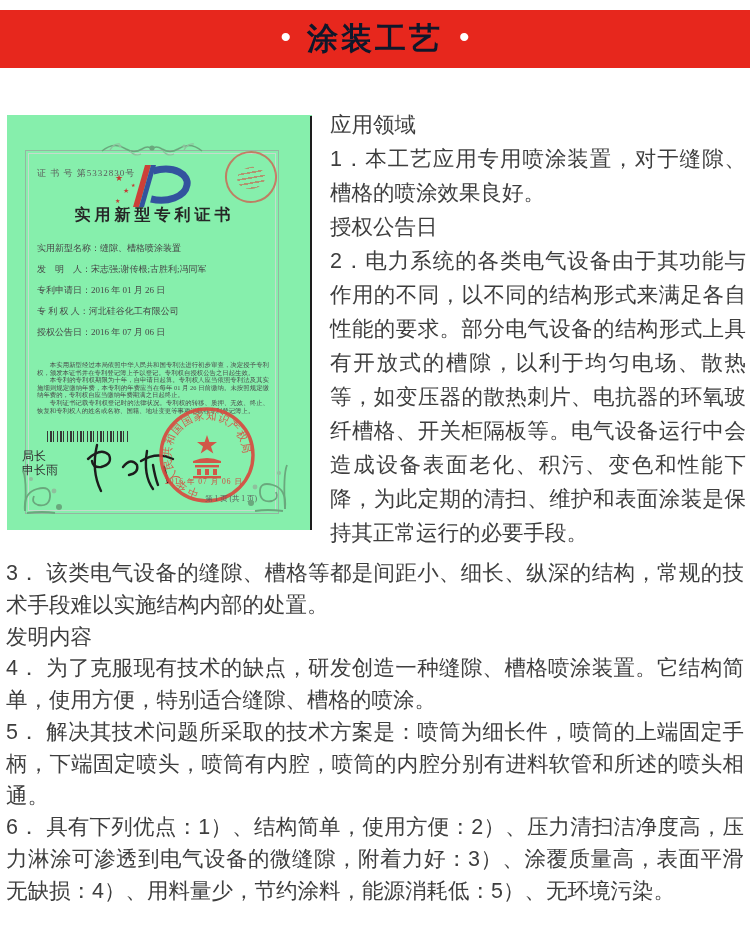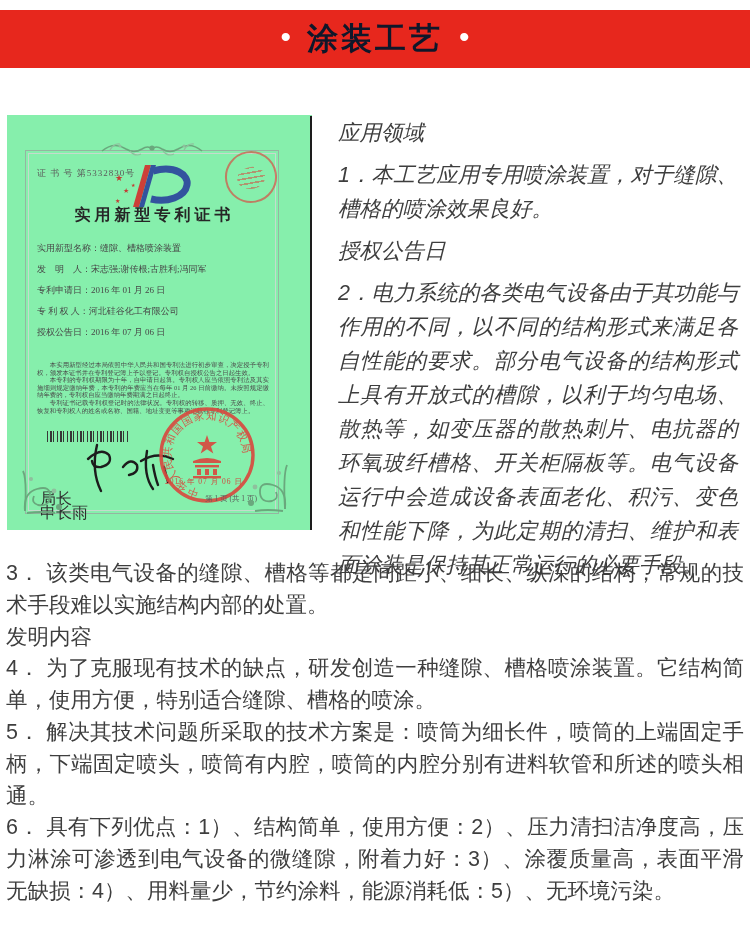--- a/index.html
+++ b/index.html
@@ -8,21 +8,21 @@
 
   
   .banner{position:absolute;left:0;top:10px;width:750px;height:58px;background:#e7271d;
           display:flex;align-items:center;justify-content:center;gap:16px;}
   .banner .ttl{color:#0f172a;font-size:31px;font-weight:bold;letter-spacing:3px;}
   .banner .dot{color:#fff;font-size:30px;line-height:1;transform:translateY(-2px);}
 
   
   .rcol{position:absolute;left:330px;top:108px;width:416px;font-size:21.5px;line-height:34px;
         text-align:justify;color:#3e3e3e;}
-  .rcol p{margin:8px;font-style:italic;}
+  .rcol p{margin:0;}
 
   
   .bcol{position:absolute;left:6px;top:558px;width:738px;font-size:21.5px;line-height:31.8px;
         text-align:justify;color:#3e3e3e;}
   .bcol p{margin:0;}
 
   
   .cert{position:absolute;left:7px;top:115px;width:305px;height:415px;background:#86efac;
         font-family:"Liberation Serif",serif;}
   .cert .edge{position:absolute;right:0;top:1px;bottom:0;width:2px;background:#1d1d1d;}
@@ -38,21 +38,21 @@
         border-radius:50%;}
   .cert-title{position:absolute;left:0;right:10px;top:90px;text-align:center;font-size:16px;
         font-weight:bold;letter-spacing:4px;color:#262626;}
   .fields{position:absolute;left:30px;top:127px;width:225px;}
   .fields div{height:21px;font-size:9px;color:#474747;white-space:nowrap;}
   .legal{position:absolute;left:30px;top:246px;width:232px;font-size:6.4px;line-height:7.6px;
         color:#4a4a4a;text-align:justify;}
   .legal p{margin:0;text-indent:2em;}
   .barcode{position:absolute;left:40px;top:316px;width:82px;height:11px;
         background:repeating-linear-gradient(90deg,#383838 0 1px,transparent 1px 3px,#383838 3px 5px,transparent 5px 6px,#383838 6px 7px,transparent 7px 10px);}
-  .director{position:absolute;left:33px;top:334px;font-size:16px;color:#2f2f2f;line-height:14px;margin-top:43px;}
+  .director{position:absolute;left:15px;top:334px;font-size:12px;color:#2f2f2f;line-height:14px;}
   .sig{position:absolute;left:76px;top:322px;width:96px;height:58px;}
   .big-seal{position:absolute;left:150px;top:290px;width:100px;height:100px;opacity:.92;}
   .seal-date{position:absolute;left:158px;top:362px;width:95px;font-size:7.5px;color:#cf4a3f;
         letter-spacing:1px;white-space:nowrap;}
   .page-foot{position:absolute;left:60px;top:379px;width:190px;text-align:right;font-size:7.5px;color:#5a5a5a;}
   .corner{position:absolute;}
   .corner.bl{left:14px;top:352px;width:44px;height:48px;}
   .corner.br{left:236px;top:346px;width:46px;height:52px;}
 </style>
 </head>

